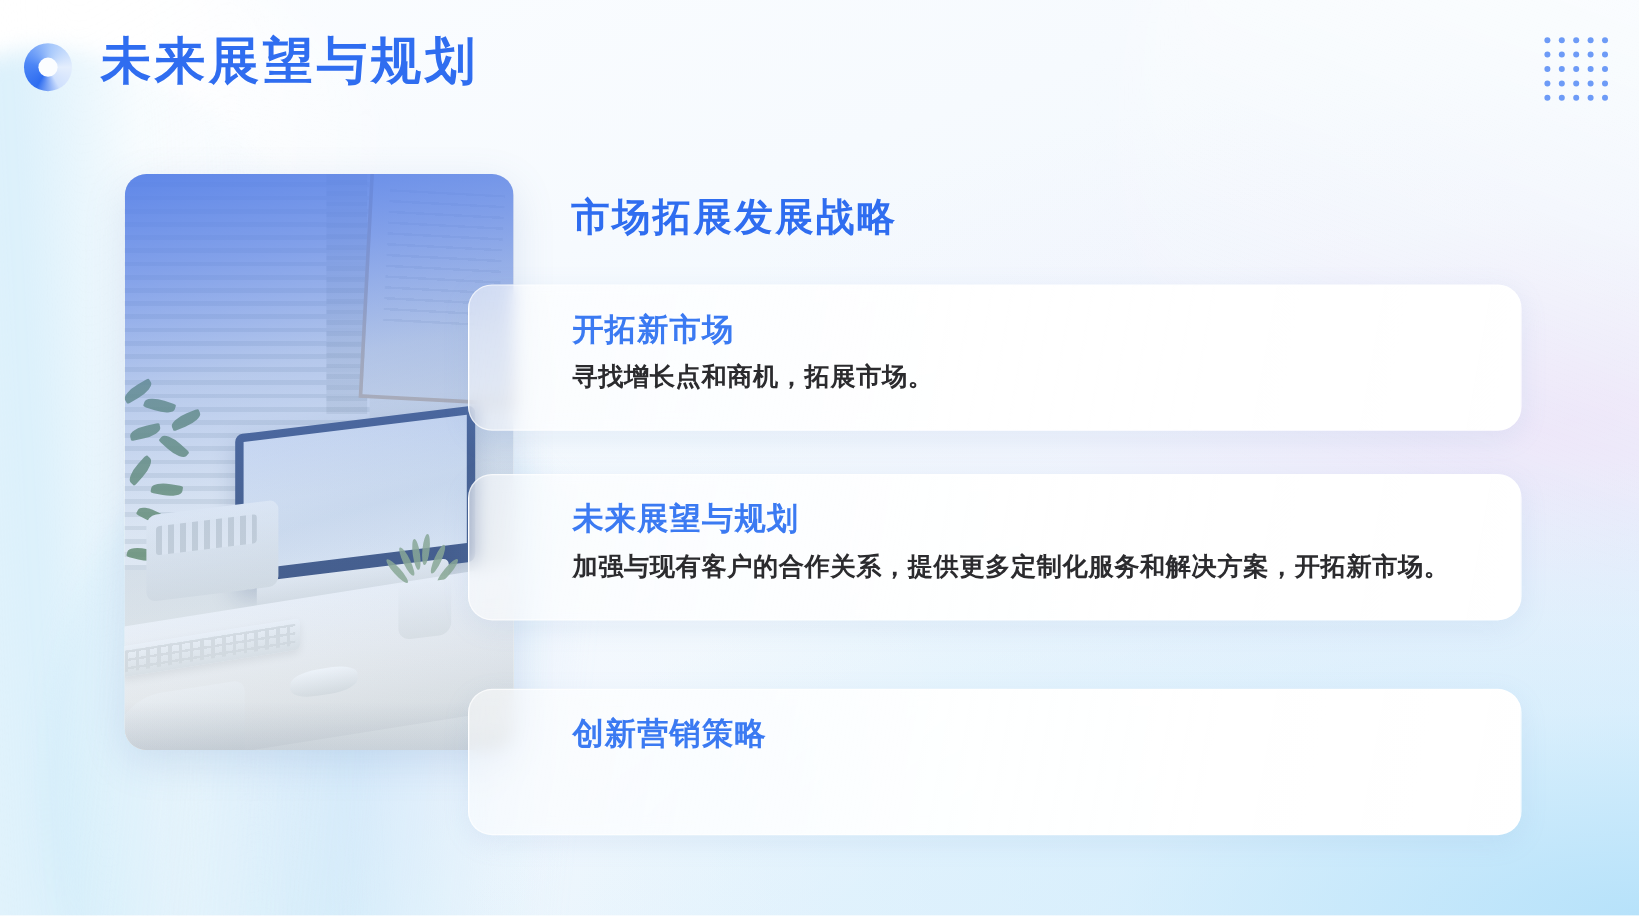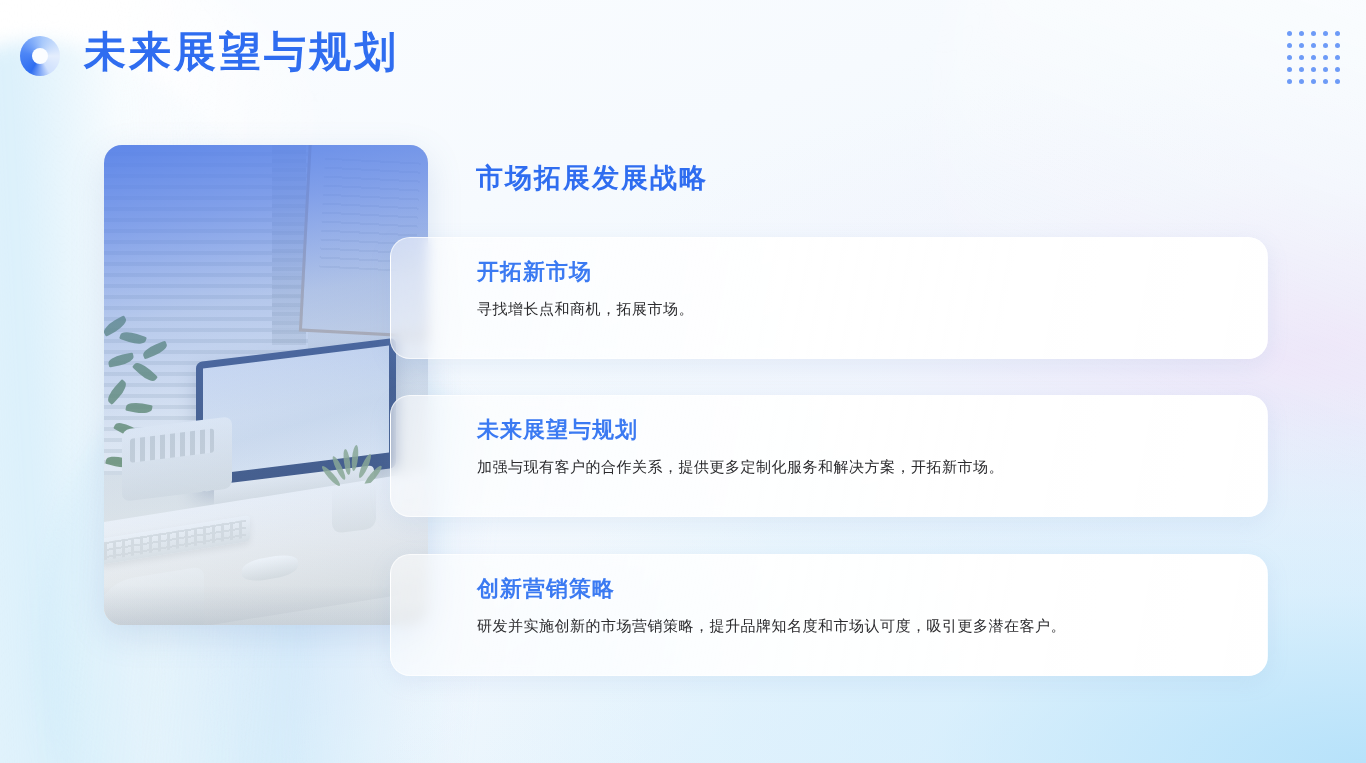--- a/index.html
+++ b/index.html
@@ -203,47 +203,47 @@
     position:absolute; inset:0;
     background:linear-gradient(200deg, rgba(70,110,215,0.22) 0%, rgba(120,160,230,0.14) 45%, rgba(190,215,245,0.10) 100%);
   }
 
   
   .content { position:absolute; left:390px; top:150px; width:880px; }
 
   .section-title {
     position:absolute; left:86px; top:10px;
     font-family:"Liberation Serif","DejaVu Serif",serif;
-    font-size:27px; font-weight:bold; letter-spacing:2px;
+    font-size:32px; font-weight:bold; letter-spacing:2px;
     color:#2f6df0;
   }
 
   
   .card {
     position:absolute; left:0; width:878px; height:122px;
     border-radius:20px;
     background:linear-gradient(100deg, rgba(255,255,255,0.52) 0%, rgba(255,255,255,0.70) 18%, rgba(255,255,255,0.93) 42%, rgba(255,255,255,0.99) 70%, rgba(255,255,255,1) 100%);
     box-shadow:0 6px 22px rgba(120,160,210,0.13);
     border:1px solid rgba(255,255,255,0.65);
     backdrop-filter:blur(6px);
   }
   .card-1 { top:87px; }
   .card-2 { top:245px; }
-  .card-3 { top:404px; }
+  .card-3 { top:424px; }
 
   .card-title {
     position:absolute; left:86px; top:19px;
-    font-size:22px; font-weight:bold; letter-spacing:1px;
+    font-size:26px; font-weight:bold; letter-spacing:1px;
     color:#3b7af2;
     font-family:"Liberation Sans","DejaVu Sans",sans-serif;
   }
   .card-desc {
     position:absolute; left:86px; top:62px;
     font-family:"Liberation Serif","DejaVu Serif",serif;
-    font-size:15px; font-weight:normal; letter-spacing:0.5px;
+    font-size:21px; font-weight:bold; letter-spacing:0.5px;
     color:#2b2b2e;
     white-space:nowrap;
   }
 </style>
 </head>
 <body>
 
 <div class="slide">
 
   <div class="swoosh sw-a"></div>
@@ -333,17 +333,16 @@
       <div class="card-desc">寻找增长点和商机，拓展市场。</div>
     </div>
 
     <div class="card card-2">
       <div class="card-title">未来展望与规划</div>
       <div class="card-desc">加强与现有客户的合作关系，提供更多定制化服务和解决方案，开拓新市场。</div>
     </div>
 
     <div class="card card-3">
       <div class="card-title">创新营销策略</div>
-      <div class="card-desc">研发并实施创新的市场营销策略，提升品牌知名度和市场认可度，吸引更多潜在客户。</div>
     </div>
 
   </div>
 </div>
 
 </body></html>

